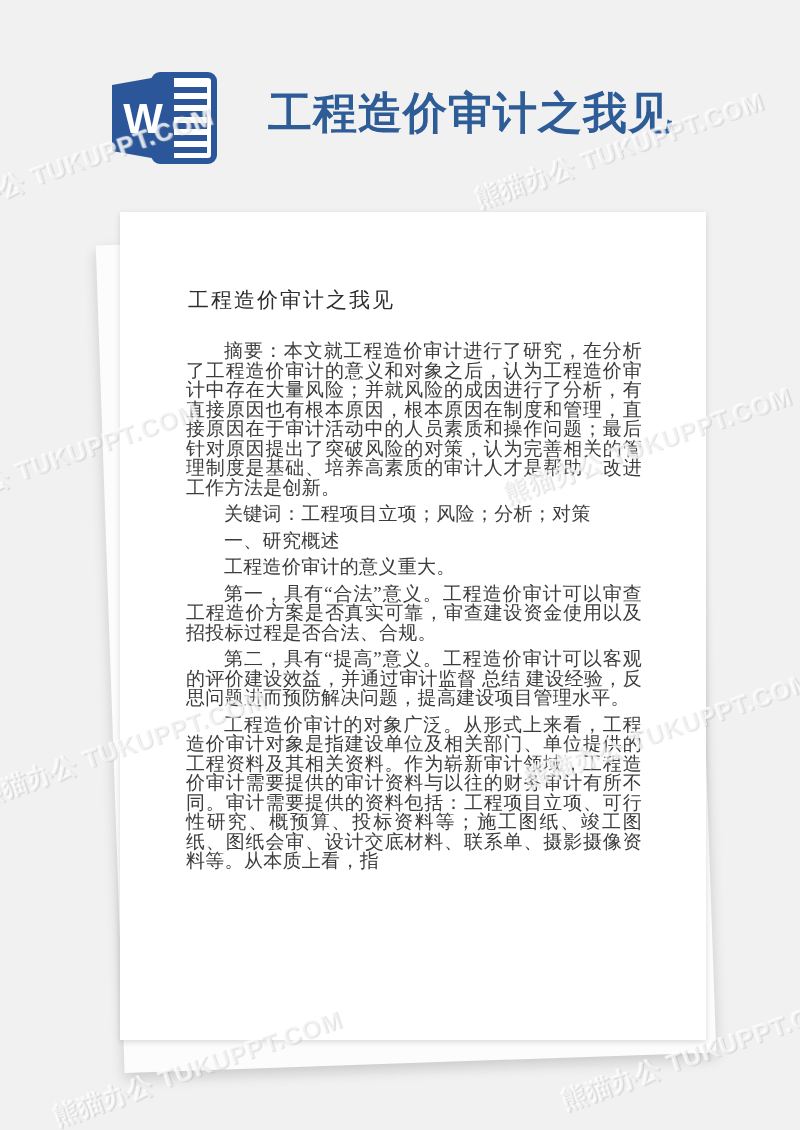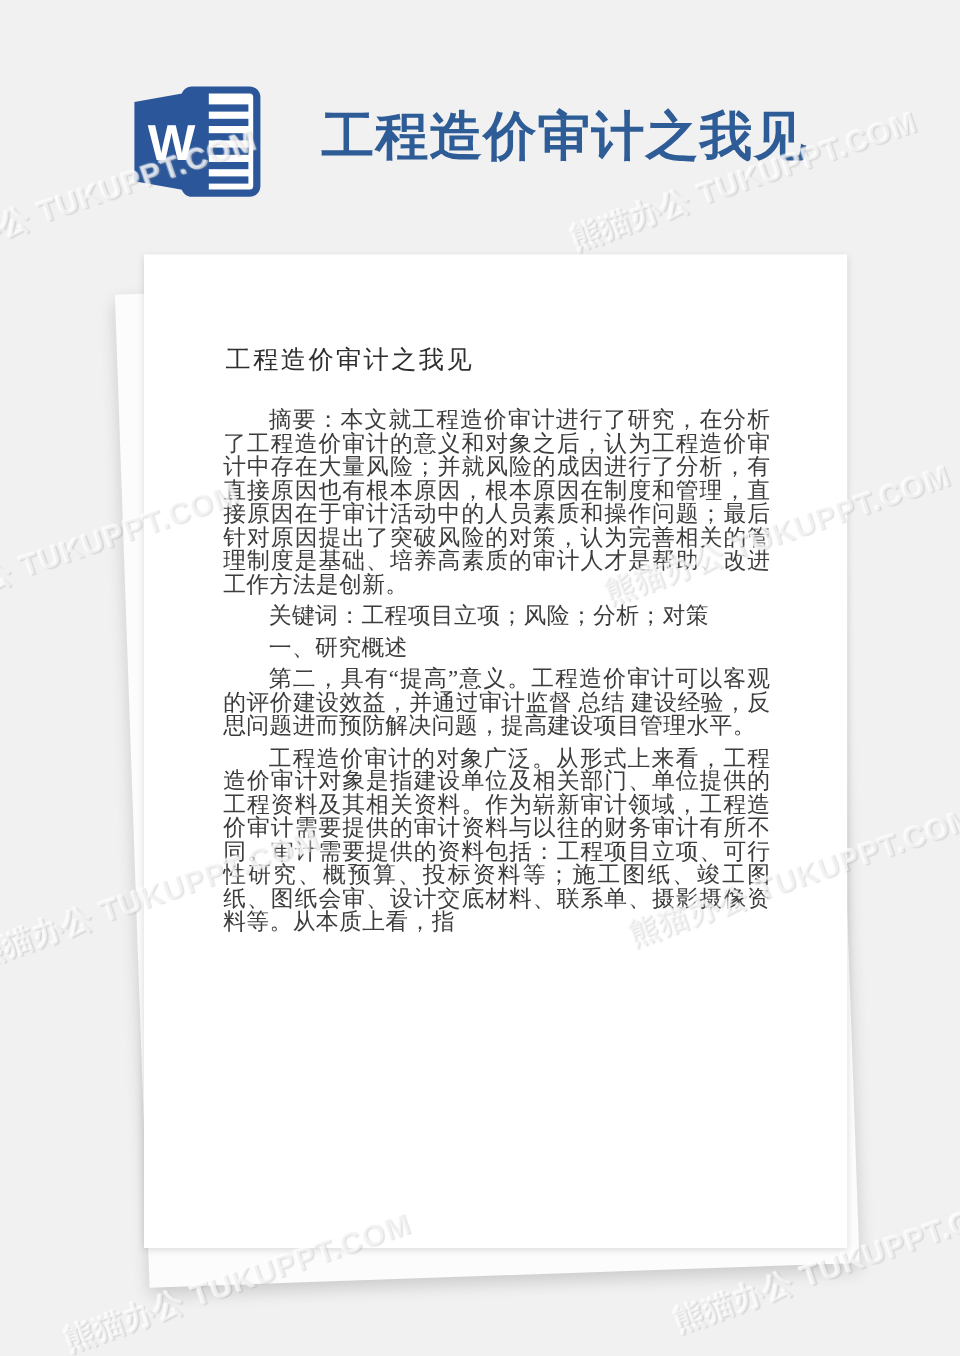--- a/index.html
+++ b/index.html
@@ -87,20 +87,22 @@
 </div>
 
 <div class="page-behind"></div>
 
 <div class="page-main">
   <h1 class="doc-title">工程造价审计之我见</h1>
   <div class="doc-body">
     <p>摘要：本文就工程造价审计进行了研究，在分析了工程造价审计的意义和对象之后，认为工程造价审计中存在大量风险；并就风险的成因进行了分析，有直接原因也有根本原因，根本原因在制度和管理，直接原因在于审计活动中的人员素质和操作问题；最后针对原因提出了突破风险的对策，认为完善相关的管理制度是基础、培养高素质的审计人才是帮助、改进工作方法是创新。</p>
     <p>关键词：工程项目立项；风险；分析；对策</p>
     <p>一、研究概述</p>
+    <p>工程造价审计的意义重大。</p>
+    <p>第一，具有“合法”意义。工程造价审计可以审查工程造价方案是否真实可靠，审查建设资金使用以及招投标过程是否合法、合规。</p>
     <p>第二，具有“提高”意义。工程造价审计可以客观的评价建设效益，并通过审计监督 总结 建设经验，反思问题进而预防解决问题，提高建设项目管理水平。</p>
     <p>工程造价审计的对象广泛。从形式上来看，工程造价审计对象是指建设单位及相关部门、单位提供的工程资料及其相关资料。作为崭新审计领域，工程造价审计需要提供的审计资料与以往的财务审计有所不同。审计需要提供的资料包括：工程项目立项、可行性研究、概预算、投标资料等；施工图纸、竣工图纸、图纸会审、设计交底材料、联系单、摄影摄像资料等。从本质上看，指</p>
   </div>
 </div>
 
 <div class="wm-layer">
   <span class="wm wm1">熊猫办公 TUKUPPT.COM</span>
   <span class="wm wm2">熊猫办公 TUKUPPT.COM</span>
   <span class="wm wm3">熊猫办公 TUKUPPT.COM</span>
   <span class="wm wm4">熊猫办公 TUKUPPT.COM</span>

